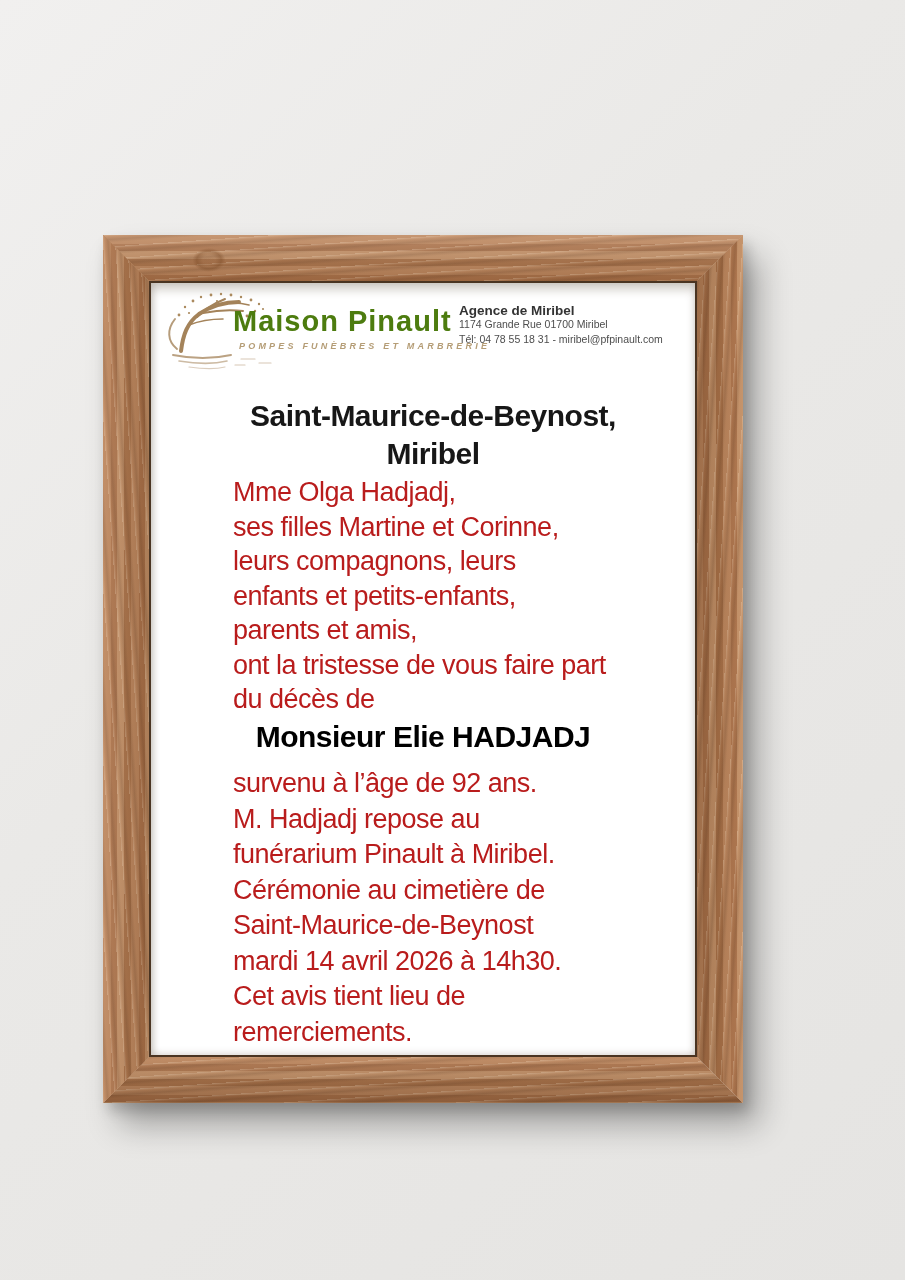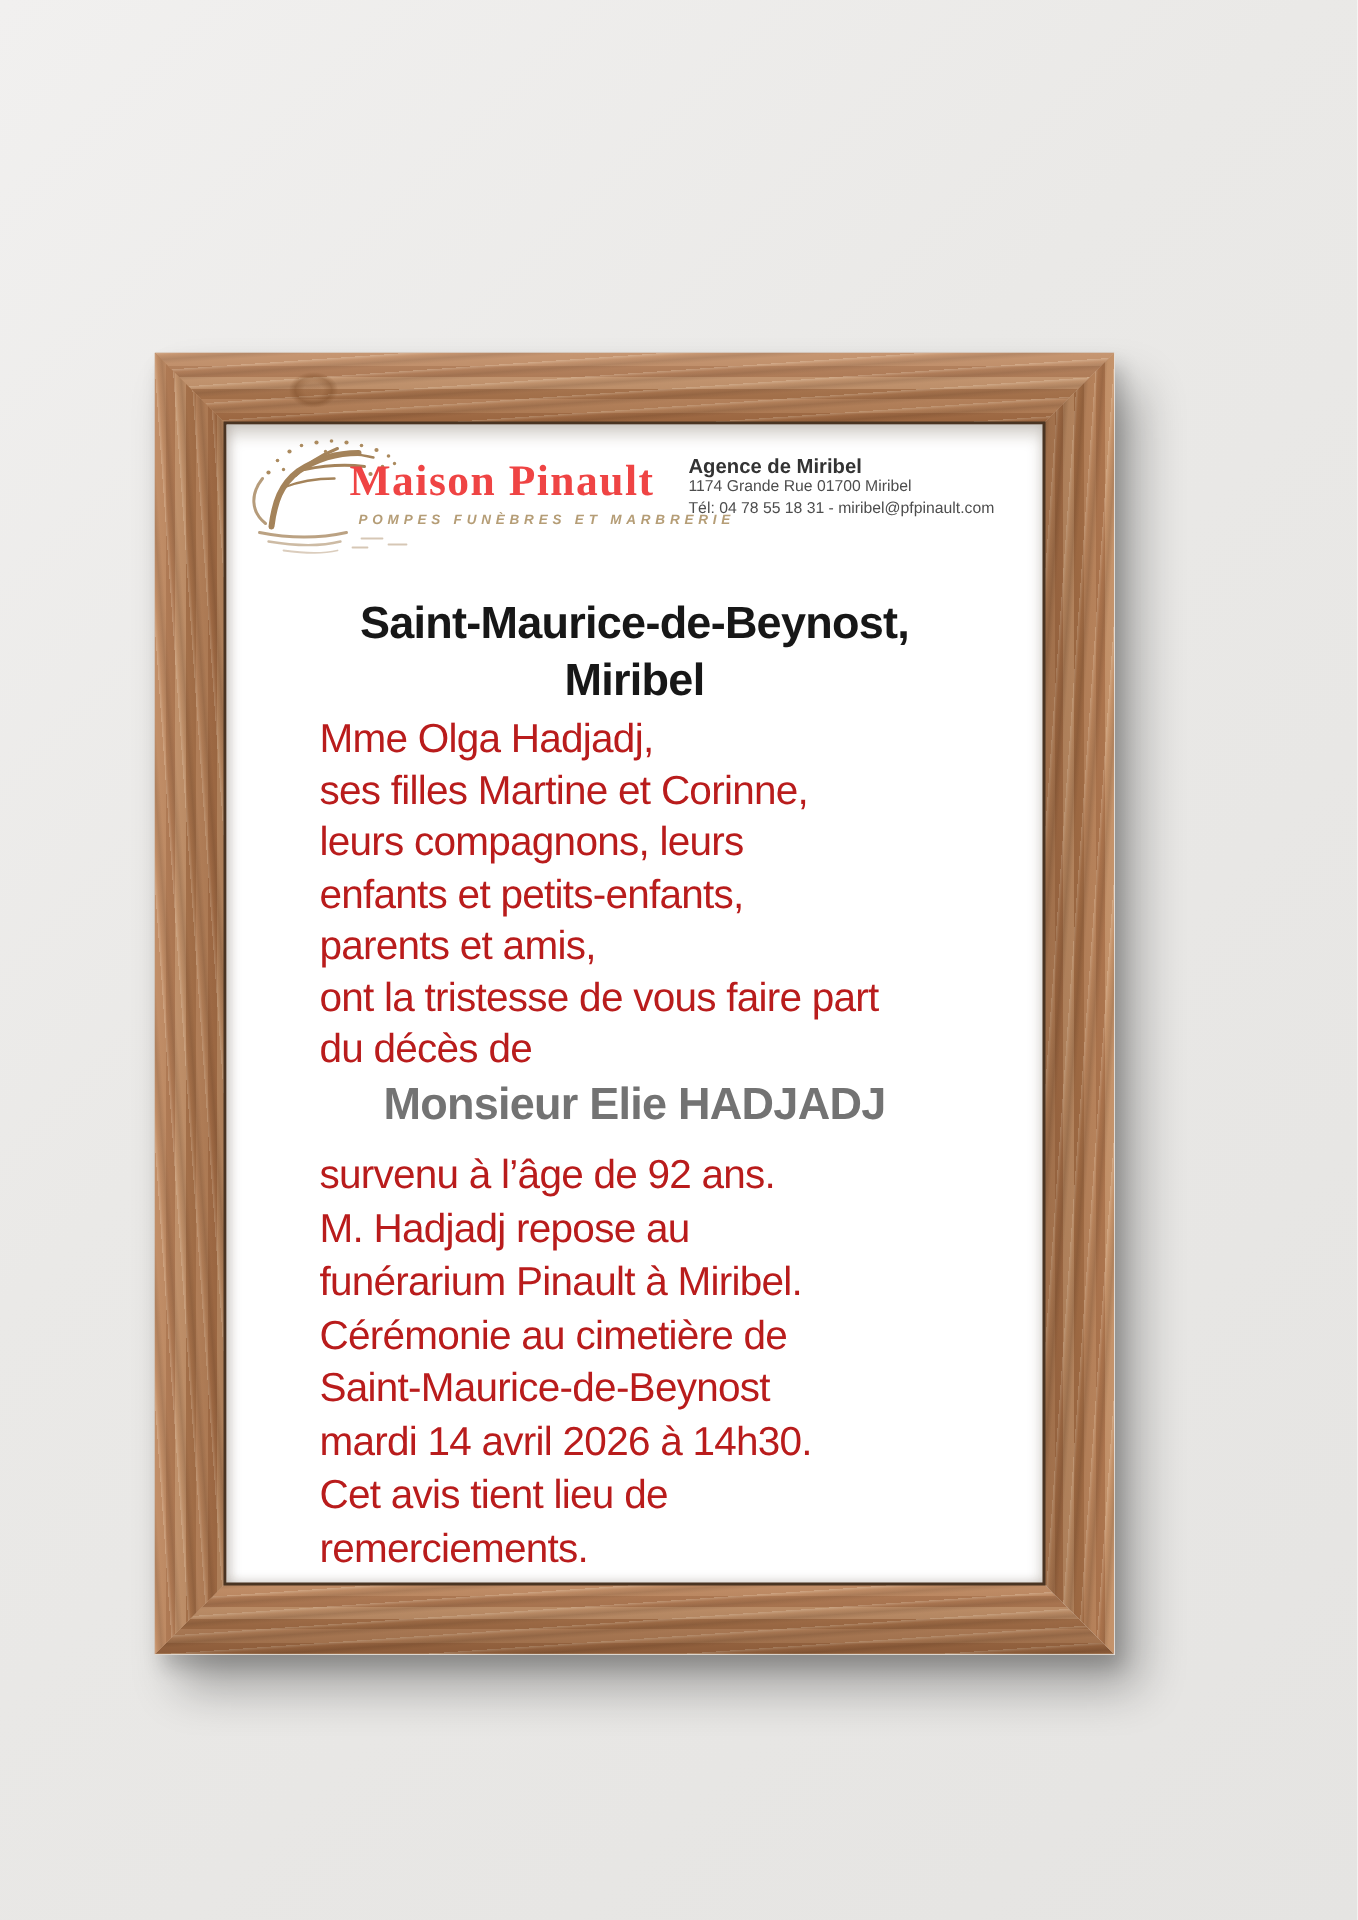--- a/index.html
+++ b/index.html
@@ -73,44 +73,44 @@
     box-shadow:0 0 0 2px #4a3422,
                inset 0 7px 10px rgba(60,40,20,0.22),
                inset 0 -3px 6px rgba(60,40,20,0.10),
                inset 4px 0 6px rgba(60,40,20,0.08);
   }
 
   
   .brand-logo{position:absolute;left:8px;top:6px;}
   .brand-name{
     position:absolute;left:82px;top:22px;
-    font-family:Liberation Serif, serif;font-weight:600;
-    font-size:29px;color:#ef4444;letter-spacing:1px;white-space:nowrap;
+    font-family:Liberation Sans, sans-serif;font-weight:600;
+    font-size:29px;color:#4d7c0f;letter-spacing:1px;white-space:nowrap;
   }
   .brand-tagline{
     position:absolute;left:88px;top:58px;
     font-size:9px;letter-spacing:3.2px;color:#b59d76;font-weight:bold;white-space:nowrap;font-style:italic;
   }
   .agency{position:absolute;left:308px;top:20px;width:230px;}
   .agency-title{font-size:13.5px;font-weight:bold;color:#333;margin-bottom:0;}
   .agency-line{font-size:10.5px;color:#4d4d4d;margin-bottom:3px;white-space:nowrap;}
 
   
   .notice-title{
     position:absolute;left:0;right:0;top:114px;text-align:center;
     font-weight:bold;font-size:30px;line-height:38px;color:#171717;letter-spacing:-0.5px;
   }
   .body-block{position:absolute;left:62px;right:10px;color:#b91c1c;letter-spacing:-0.5px;}
   .body-1{top:192px;font-size:27px;line-height:34.5px;}
   .deceased{
     position:absolute;left:0;right:0;top:437px;text-align:center;
-    font-weight:bold;font-size:30px;color:#737373;letter-spacing:-0.5px;
+    font-weight:bold;font-size:30px;color:#000000;letter-spacing:-0.5px;
   }
   .body-2{top:483px;font-size:27px;line-height:35.5px;}
-  .line{white-space:nowrap;}
+  .line{white-space:nowrap;padding-left:20px;}
 </style>
 </head>
 <body>
 
 <div class="stage">
   <div class="frame-shadow"></div>
 
   <div class="frame">
     <div class="edge edge-top wood-h"></div>
     <div class="edge edge-bottom"></div>

